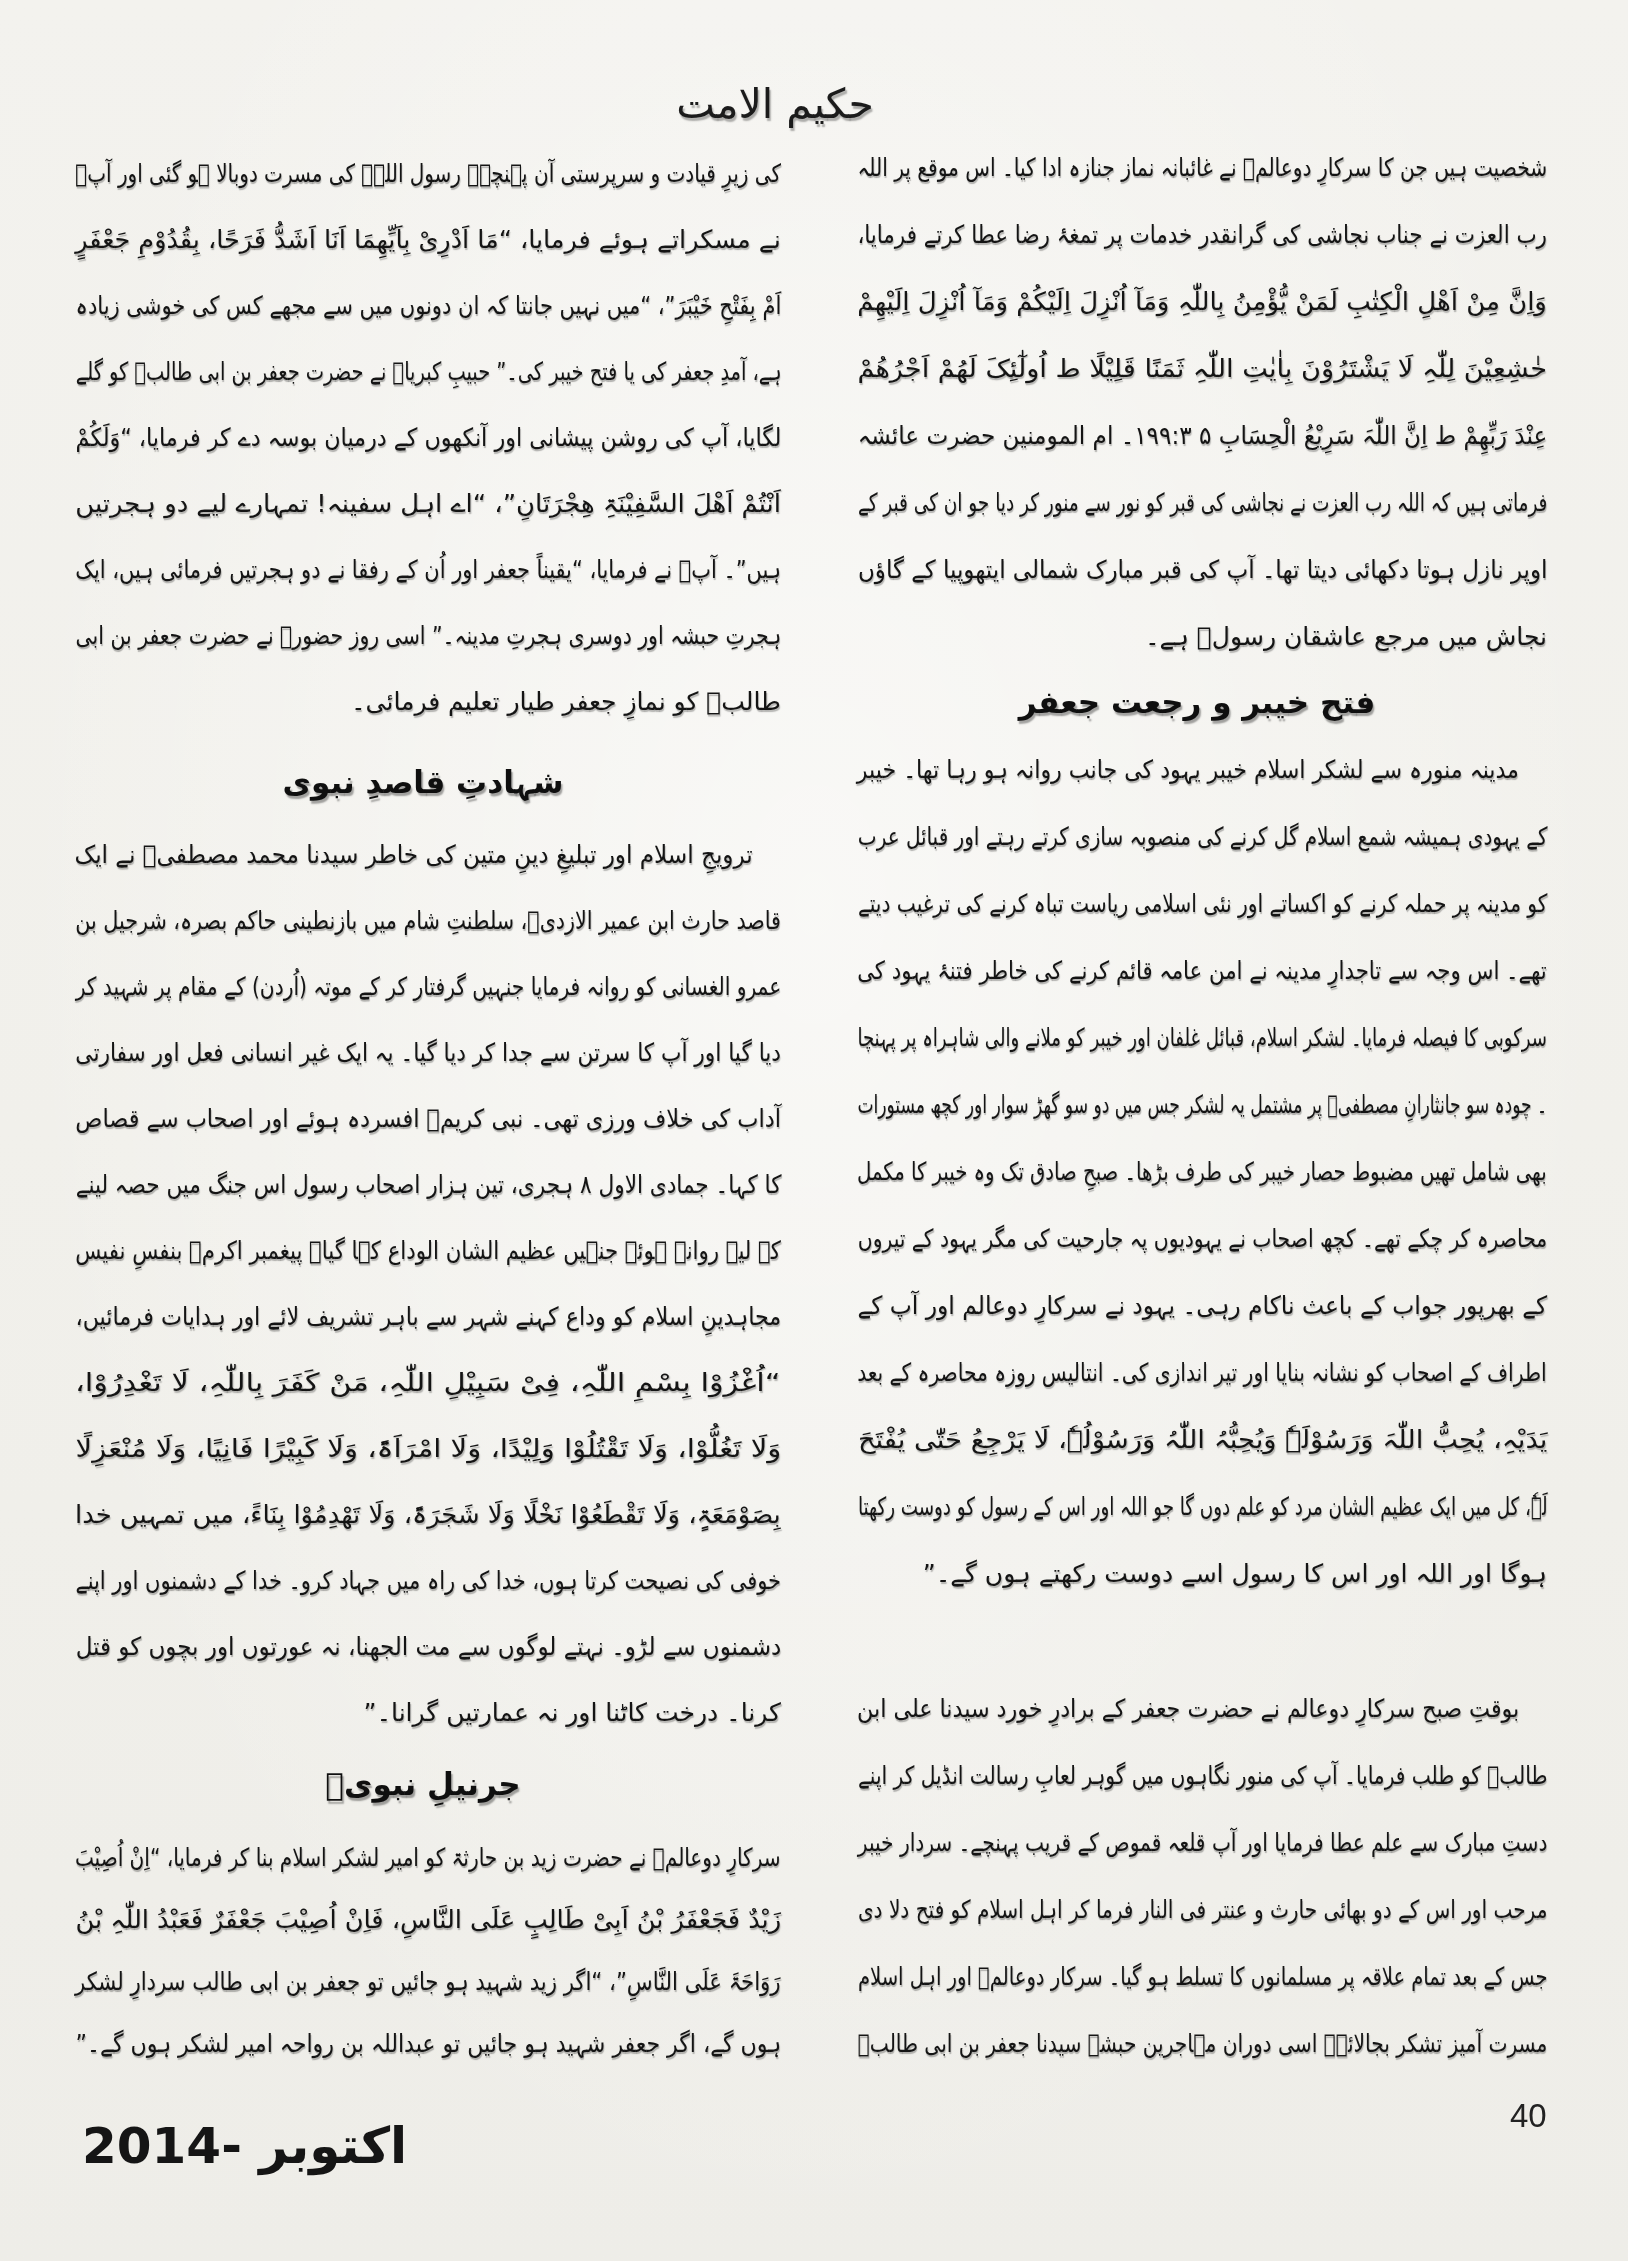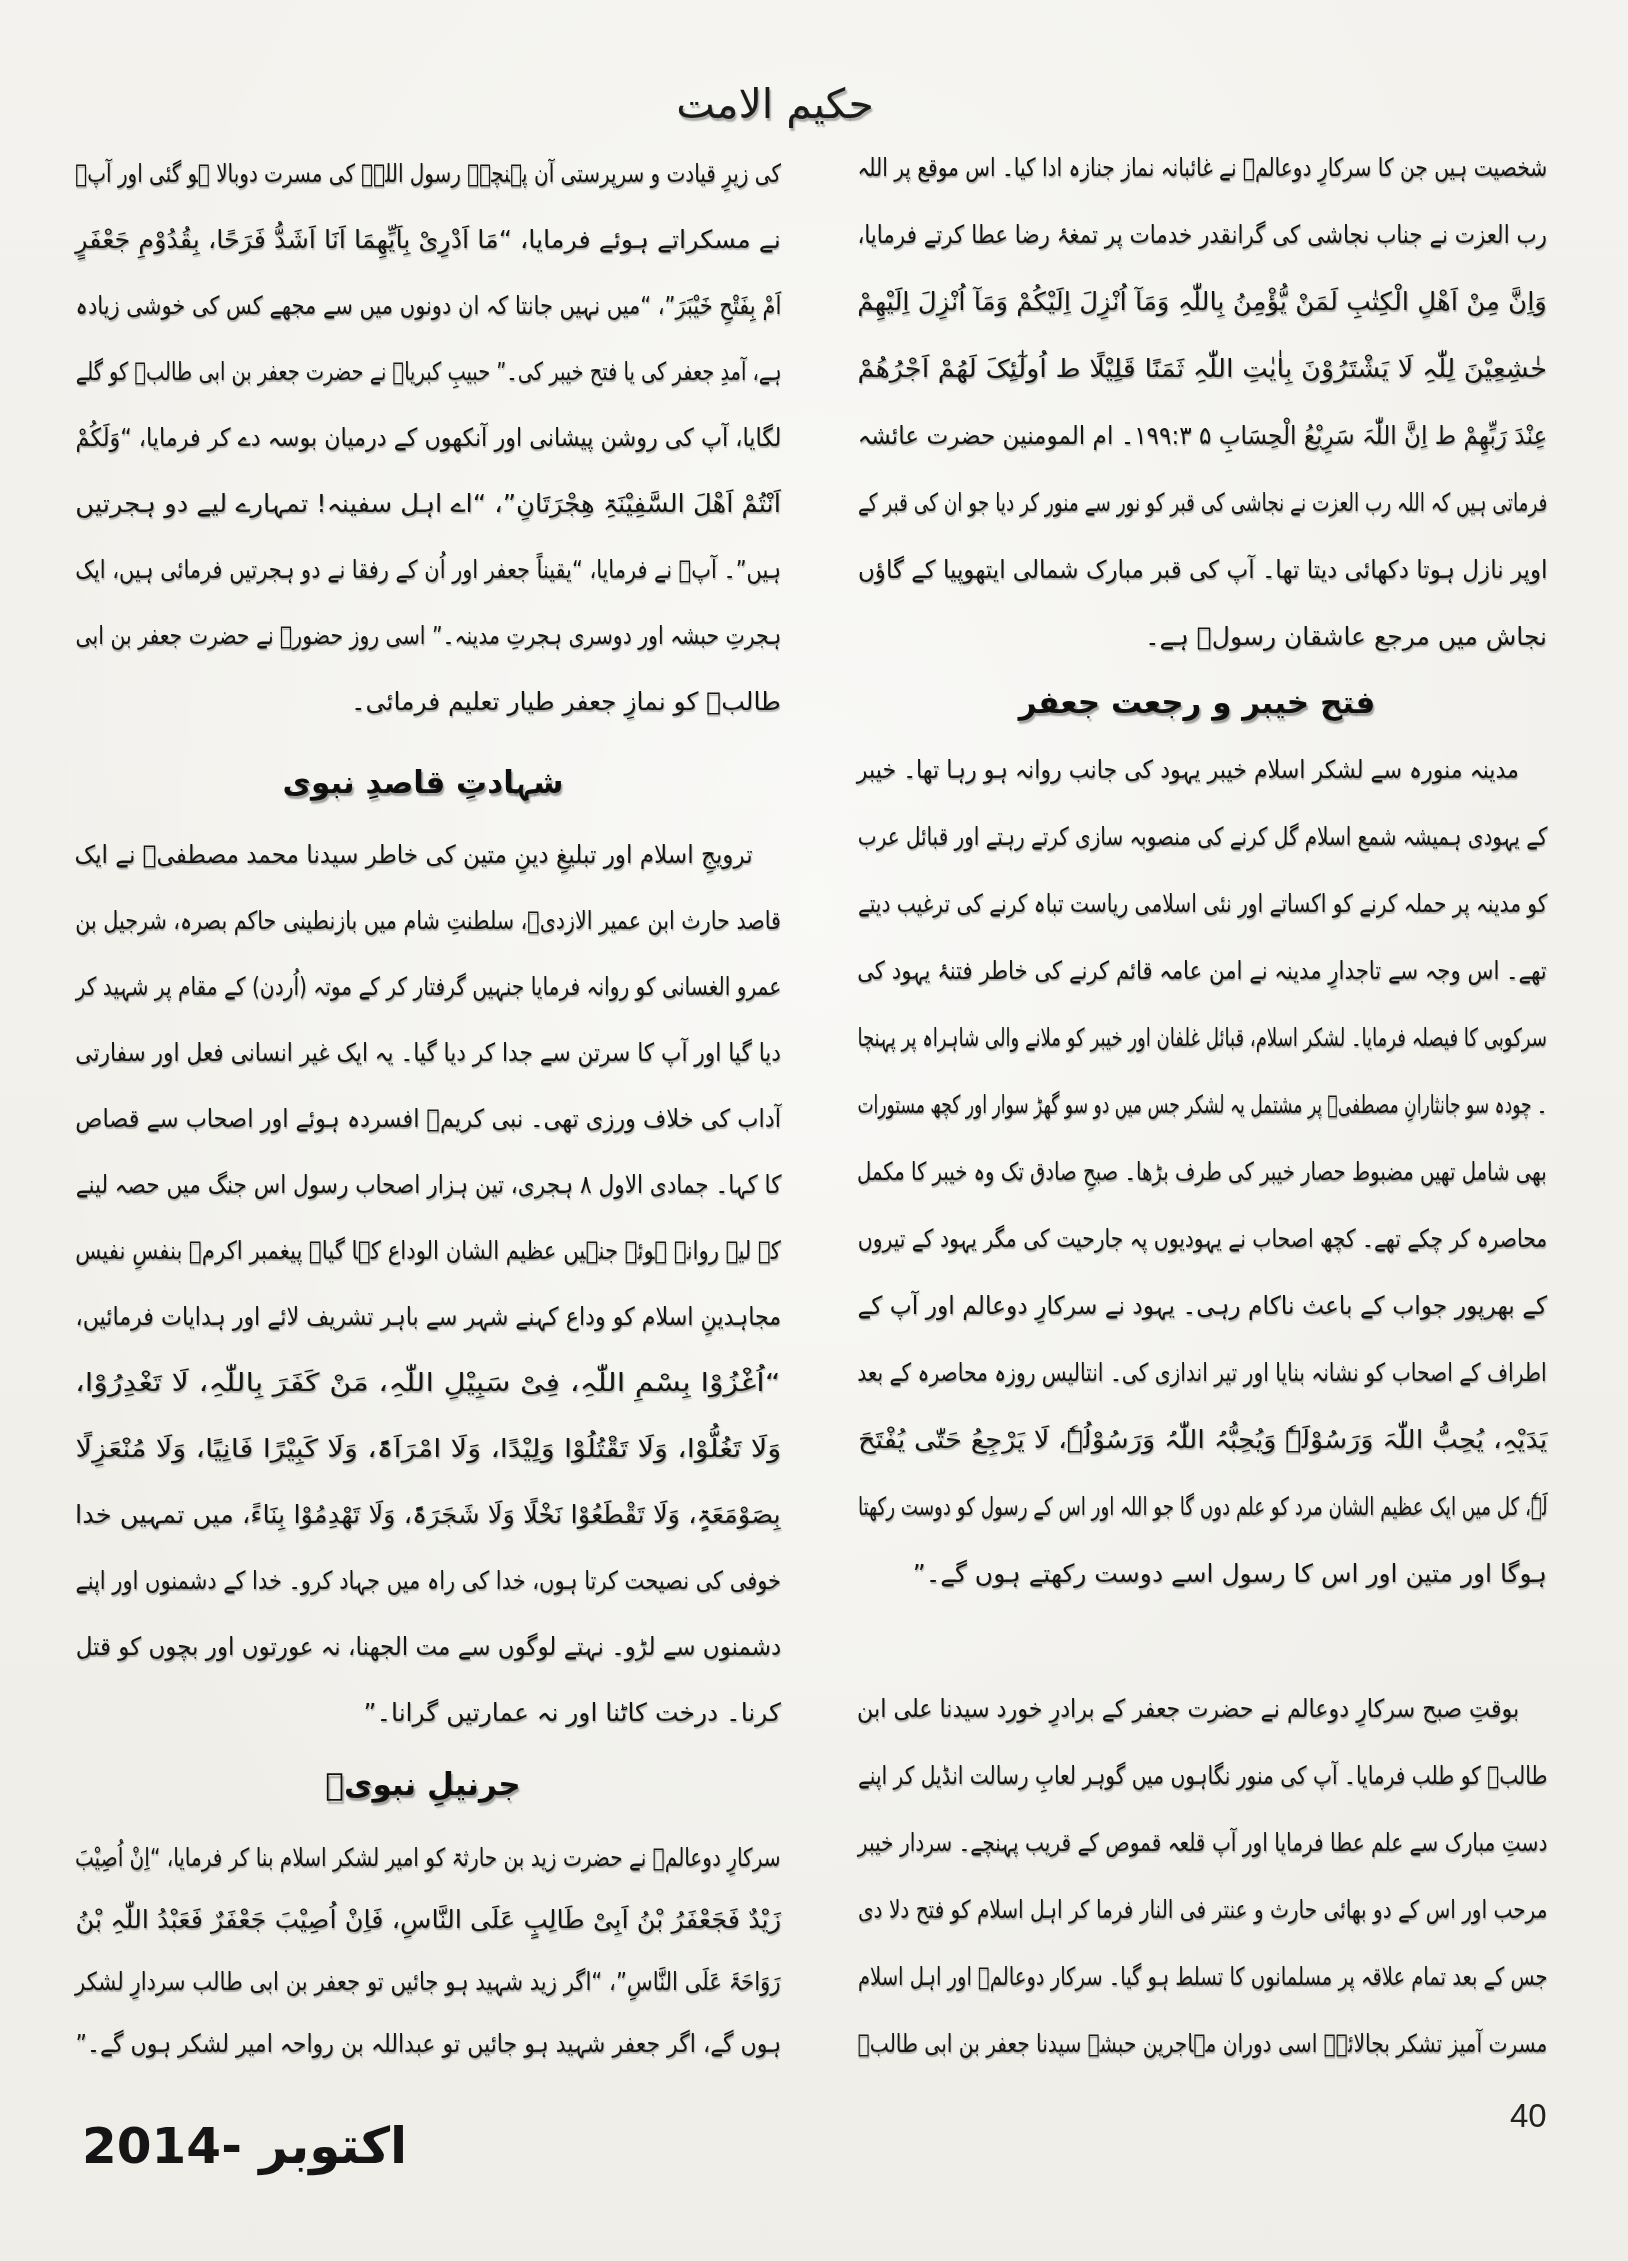--- a/index.html
+++ b/index.html
@@ -111,21 +111,21 @@
       <div class="ln j"><span class="t" style="transform: scaleX(0.807);">کو مدینہ پر حملہ کرنے کو اکساتے اور نئی اسلامی ریاست تباہ کرنے کی ترغیب دیتے</span></div>
       <div class="ln j"><span class="t" style="transform: scaleX(0.8495);">تھے۔ اس وجہ سے تاجدارِ مدینہ نے امن عامہ قائم کرنے کی خاطر فتنۂ یہود کی</span></div>
       <div class="ln j"><span class="t" style="transform: scaleX(0.7236);">سرکوبی کا فیصلہ فرمایا۔ لشکر اسلام، قبائل غلفان اور خیبر کو ملانے والی شاہراہ پر پہنچا</span></div>
       <div class="ln j"><span class="t" style="transform: scaleX(0.6834);">۔ چودہ سو جانثارانِ مصطفیؐ پر مشتمل یہ لشکر جس میں دو سو گھڑ سوار اور کچھ مستورات</span></div>
       <div class="ln j"><span class="t" style="transform: scaleX(0.7857);">بھی شامل تھیں مضبوط حصار خیبر کی طرف بڑھا۔ صبحِ صادق تک وہ خیبر کا مکمل</span></div>
       <div class="ln j"><span class="t" style="transform: scaleX(0.8119);">محاصرہ کر چکے تھے۔ کچھ اصحاب نے یہودیوں پہ جارحیت کی مگر یہود کے تیروں</span></div>
       <div class="ln j"><span class="t" style="transform: scaleX(0.9355);">کے بھرپور جواب کے باعث ناکام رہی۔ یہود نے سرکارِ دوعالم اور آپ کے</span></div>
       <div class="ln j"><span class="t" style="transform: scaleX(0.8096);">اطراف کے اصحاب کو نشانہ بنایا اور تیر اندازی کی۔ انتالیس روزہ محاصرہ کے بعد</span></div>
       <div class="ln j"><span class="t" style="transform: scaleX(1.0955);">یَدَیْہِ، یُحِبُّ اللّٰہَ وَرَسُوْلَہٗ وَیُحِبُّہُ اللّٰہُ وَرَسُوْلُہٗ، لَا یَرْجِعُ حَتّٰی یُفْتَحَ</span></div>
       <div class="ln j"><span class="t" style="transform: scaleX(0.73);">لَہٗ، کل میں ایک عظیم الشان مرد کو علم دوں گا جو اللہ اور اس کے رسول کو دوست رکھتا</span></div>
-      <div class="ln last"><span class="t" style="transform: scaleX(1);">ہوگا اور متین اور اس کا رسول اسے دوست رکھتے ہوں گے۔”</span></div>
+      <div class="ln last"><span class="t" style="transform: scaleX(1);">ہوگا اور اللہ اور اس کا رسول اسے دوست رکھتے ہوں گے۔”</span></div>
     </div>
 
     <div class="sec s82" style="top:1675px;">
       <div class="ln j first"><span class="t" style="transform: scaleX(0.8885);">بوقتِ صبح سرکارِ دوعالم نے حضرت جعفر کے برادرِ خورد سیدنا علی ابن</span></div>
       <div class="ln j"><span class="t" style="transform: scaleX(0.8069);">طالبؑ کو طلب فرمایا۔ آپ کی منور نگاہوں میں گوہر لعابِ رسالت انڈیل کر اپنے</span></div>
       <div class="ln j"><span class="t" style="transform: scaleX(0.8052);">دستِ مبارک سے علم عطا فرمایا اور آپ قلعہ قموص کے قریب پہنچے۔ سردار خیبر</span></div>
       <div class="ln j"><span class="t" style="transform: scaleX(0.8023);">مرحب اور اس کے دو بھائی حارث و عنتر فی النار فرما کر اہل اسلام کو فتح دلا دی</span></div>
       <div class="ln j"><span class="t" style="transform: scaleX(0.7813);">جس کے بعد تمام علاقہ پر مسلمانوں کا تسلط ہو گیا۔ سرکار دوعالمؐ اور اہل اسلام</span></div>
       <div class="ln j"><span class="t" style="transform: scaleX(0.8062);">مسرت آمیز تشکر بجالائے۔ اسی دوران مہاجرین حبشہ سیدنا جعفر بن ابی طالبؓ</span></div>
     </div>

